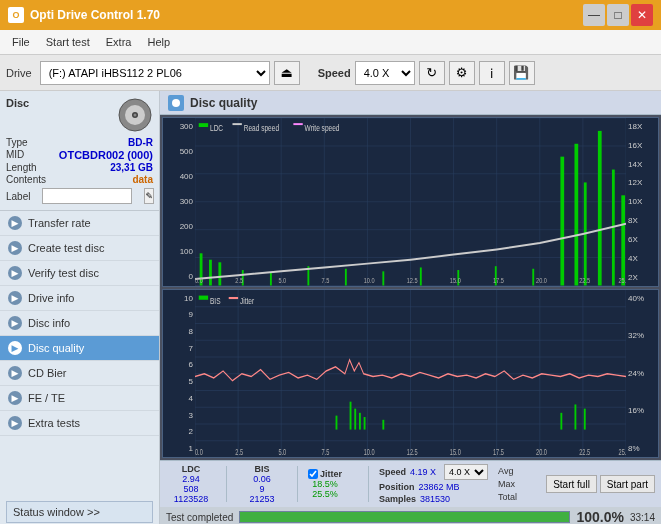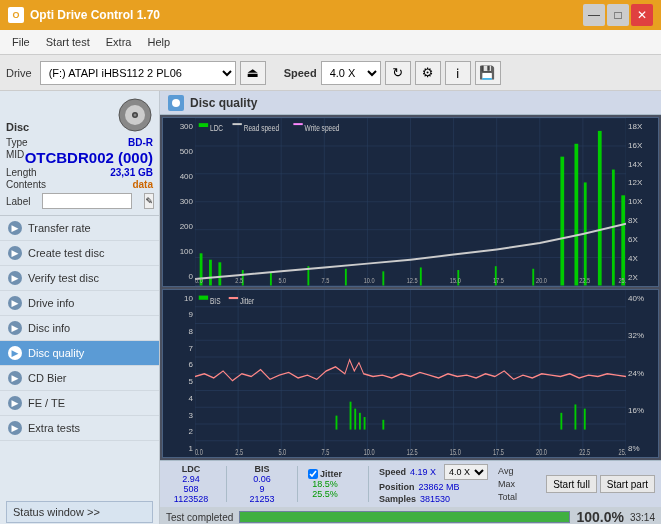--- a/index.html
+++ b/index.html
@@ -16,33 +16,33 @@
     .titlebar-btn.max { background: #ccc; color: #333; }
     .titlebar-btn.close { background: #e04040; color: white; }
 
     
     .menubar { background: #f5f5f5; height: 22px; display: flex; align-items: center; padding: 12px 4px; border-bottom: 1px solid #ccc; }
     .menubar-item { padding: 2px 8px; cursor: pointer; font-size: 11px; color: #333; }
 
     
     .toolbar { background: #e8e8e8; height: 36px; display: flex; align-items: center; padding: 0 6px; gap: 4px; border-bottom: 1px solid #ccc; }
     .toolbar-label { font-size: 11px; color: #333; font-weight: 400; margin-right: 4px; }
-    .toolbar-drive-select { height: 24px; width: 196px; font-size: 11px; border: 1px solid #aaa; background: white; padding: 0 4px; }
+    .toolbar-drive-select { height: 24px; width: 230px; font-size: 11px; border: 1px solid #aaa; background: white; padding: 0 4px; }
     .toolbar-btn { height: 24px; width: 26px; border: 1px solid #aaa; background: #f0f0f0; cursor: pointer; display: flex; align-items: center; justify-content: center; font-size: 13px; }
     .toolbar-spacer { width: 10px; }
     .toolbar-speed-label { font-size: 11px; color: #333; font-weight: 600; }
     .toolbar-speed-select { height: 24px; width: 60px; font-size: 11px; border: 1px solid #aaa; background: white; padding: 0 4px; }
 
     
     .main { display: flex; height: calc(524px - 88px); }
 
     
     .sidebar { width: 160px; min-width: 160px; background: #e0e8f0; border-right: 1px solid #c0c8d0; display: flex; flex-direction: column; }
     .sidebar-disc-section { padding: 6px; border-bottom: 1px solid #c0c8d0; }
-    .sidebar-disc-header { display: flex; align-items: flex-end; justify-content: space-between; margin-bottom: 4px; }
+    .sidebar-disc-header { display: flex; align-items: flex-start; justify-content: space-between; margin-bottom: 4px; }
     .sidebar-disc-title { font-size: 11px; font-weight: 700; color: #333; }
     .disc-icon-svg { width: 36px; height: 36px; }
     .disc-row { display: flex; justify-content: space-between; margin: 1px 0; }
     .disc-label { color: #333; font-size: 10px; }
     .disc-value { color: #0000cc; font-size: 10px; font-weight: 600; }
     .disc-value.orange { color: #cc6600; }
     .label-row { display: flex; align-items: center; gap: 12px; margin-top: 3px; }
     .label-input { width: 90px; height: 16px; border: 1px solid #aaa; font-size: 10px; padding: 0 2px; }
     .label-btn { width: 16px; height: 16px; border: 1px solid #aaa; background: #f0f0f0; cursor: pointer; font-size: 9px; display: flex; align-items: center; justify-content: center; }
 
@@ -148,21 +148,21 @@
           <circle cx="18" cy="18" r="3" fill="#444"></circle>
           <circle cx="18" cy="18" r="1.5" fill="#888"></circle>
         </svg>
       </div>
       <div class="disc-row">
         <span class="disc-label">Type</span>
         <span class="disc-value">BD-R</span>
       </div>
       <div class="disc-row">
         <span class="disc-label">MID</span>
-        <span class="disc-value" style="font-size:15px;">OTCBDR002 (000)</span>
+        <span class="disc-value" style="font-size:11px;">OTCBDR002 (000)</span>
       </div>
       <div class="disc-row">
         <span class="disc-label">Length</span>
         <span class="disc-value">23,31 GB</span>
       </div>
       <div class="disc-row">
         <span class="disc-label">Contents</span>
         <span class="disc-value orange">data</span>
       </div>
       <div class="label-row">

